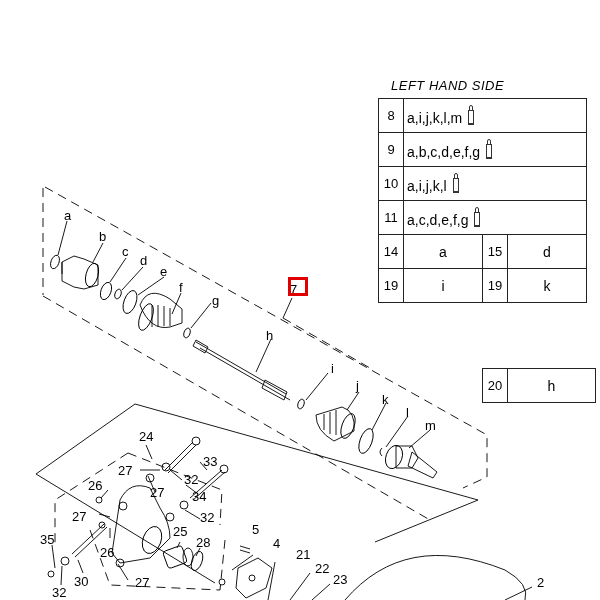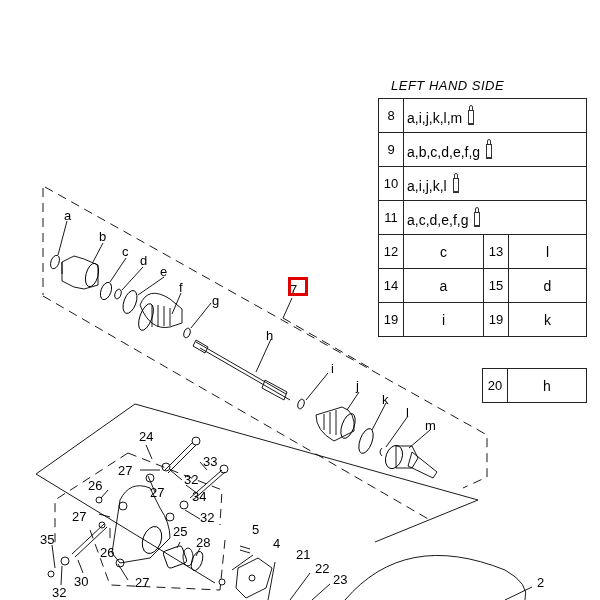--- a/index.html
+++ b/index.html
@@ -225,41 +225,35 @@
   </tr>
   <tr>
     <td class="num">11</td>
     <td class="val"><span>a,c,d,e,f,g</span><span class="tube"><b></b><i></i></span></td>
   </tr>
 </tbody>
   </table>
 
 <table class="tbl" style="left:378px; top:234px; width:209px;">
   <tbody>
-      <tr>
-    <td class="num">12</td>
-    <td class="cen" style="width:79px">c</td>
-    <td class="num">13</td>
-    <td class="cen">l</td>
-  </tr>
   <tr>
     <td class="num">14</td>
     <td class="cen">a</td>
     <td class="num">15</td>
     <td class="cen">d</td>
   </tr>
   <tr>
     <td class="num">19</td>
     <td class="cen">i</td>
     <td class="num">19</td>
     <td class="cen">k</td>
   </tr>
 </tbody>
   </table>
 
-<table class="tbl" style="left:482px; top:368px; width:105px;">
+<table class="tbl" style="left:482px; top:368px; width:114px;">
   <tbody>
       <tr>
     <td class="num">20</td>
     <td class="cen">h</td>
   </tr>
 </tbody>
   </table>
 
 </body></html>

